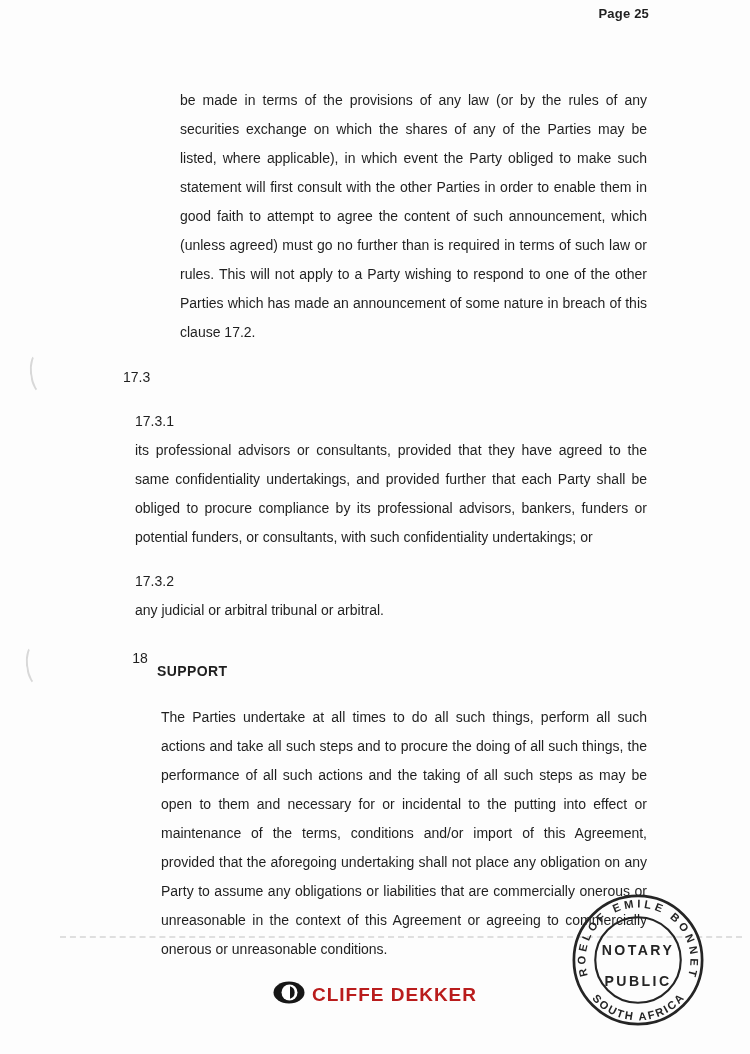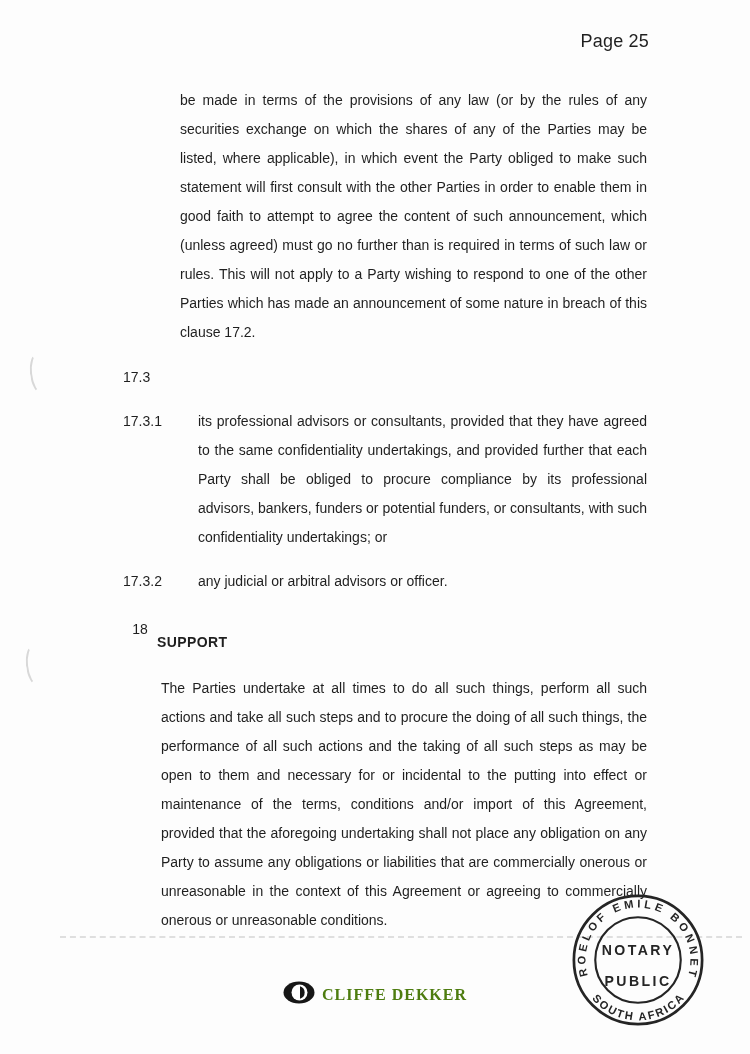--- a/index.html
+++ b/index.html
@@ -5,34 +5,34 @@
   html, body { margin: 0; padding: 0; }
   body {
     width: 750px; height: 1054px;
     background: #fdfdfd;
     font-family: "Liberation Sans", sans-serif;
     color: #1f1f1f;
     position: relative;
     overflow: hidden;
   }
   .page-number {
-    position: absolute; top: 31px; right: 101px;
-    font-size: 18px; font-weight: normal; letter-spacing: 0.2px;
+    position: absolute; top: 6px; right: 101px;
+    font-size: 13px; font-weight: bold; letter-spacing: 0.2px;
   }
   .content {
     position: absolute; left: 123px; top: 86px; width: 524px;
     font-size: 14px; line-height: 29px;
   }
   .jt { text-align: justify; }
   .intro-para { margin-left: 57px; }
-  .clause-row { display: flex; }
+  .clause-row { display: flex; flex-direction: column; }
   .clause-row .num { flex: none; }
   .row-major { margin-top: 16px; }
   .row-major .num { width: 57px; }
-  .row-minor { margin-top: 15px; }
+  .row-minor { margin-top: 15px; margin-left: 12px; }
   .row-minor .num { width: 75px; }
   .clause-text { flex: 1; }
   .section-row { display: flex; margin-top: 19px; }
   .section-row .num { width: 34px; flex: none; text-align: center; }
   .section-heading { font-weight: bold; letter-spacing: 0.4px; margin-top: 13px; }
   .section-para { margin-left: 38px; margin-top: 17px; }
 
   
   .scan-paren {
     position: absolute; width: 16px; height: 38px;
@@ -50,23 +50,22 @@
     border-top: 2px dashed #dcdcdc;
     opacity: 0.9;
   }
 
   
   .footer-logo {
     position: absolute; left: 0; top: 981px; width: 750px;
     display: flex; align-items: center; justify-content: center; gap: 7px;
   }
   .firm-name {
-    font-size: 16px; font-weight: bold; letter-spacing: 1px; color: #4d7c0f;
+    font-size: 19px; font-weight: bold; letter-spacing: 1px; color: #b91c1c;
     white-space: nowrap;
-    font-family: Liberation Serif, serif;
   }
 
   
   .stamp {
     position: absolute; left: 570px; top: 892px; width: 136px; height: 136px;
   }
   .stamp svg { display: block; }
   .stamp-arc-text {
     font-family: "Liberation Sans", sans-serif;
     font-size: 11.5px; font-weight: bold; fill: #252525;
@@ -89,21 +88,21 @@
     <div class="num">17.3</div>
   </div>
 
   <div class="clause-row row-minor">
     <div class="num">17.3.1</div>
     <div class="clause-text jt">its professional advisors or consultants, provided that they have agreed to the same confidentiality undertakings, and provided further that each Party shall be obliged to procure compliance by its professional advisors, bankers, funders or potential funders, or consultants, with such confidentiality undertakings; or</div>
   </div>
 
   <div class="clause-row row-minor">
     <div class="num">17.3.2</div>
-    <div class="clause-text jt">any judicial or arbitral advisors or officer.</div>
+    <div class="clause-text jt">any judicial or arbitral tribunal or arbitral.</div>
   </div>
 
   <div class="section-row">
     <div class="num">18</div>
     <div class="section-heading">SUPPORT</div>
   </div>
 
   <div class="section-para jt">The Parties undertake at all times to do all such things, perform all such actions and take all such steps and to procure the doing of all such things, the performance of all such actions and the taking of all such steps as may be open to them and necessary for or incidental to the putting into effect or maintenance of the terms, conditions and/or import of this Agreement, provided that the aforegoing undertaking shall not place any obligation on any Party to assume any obligations or liabilities that are commercially onerous or unreasonable in the context of this Agreement or agreeing to commercially onerous or unreasonable conditions.</div>
 
 </div>

